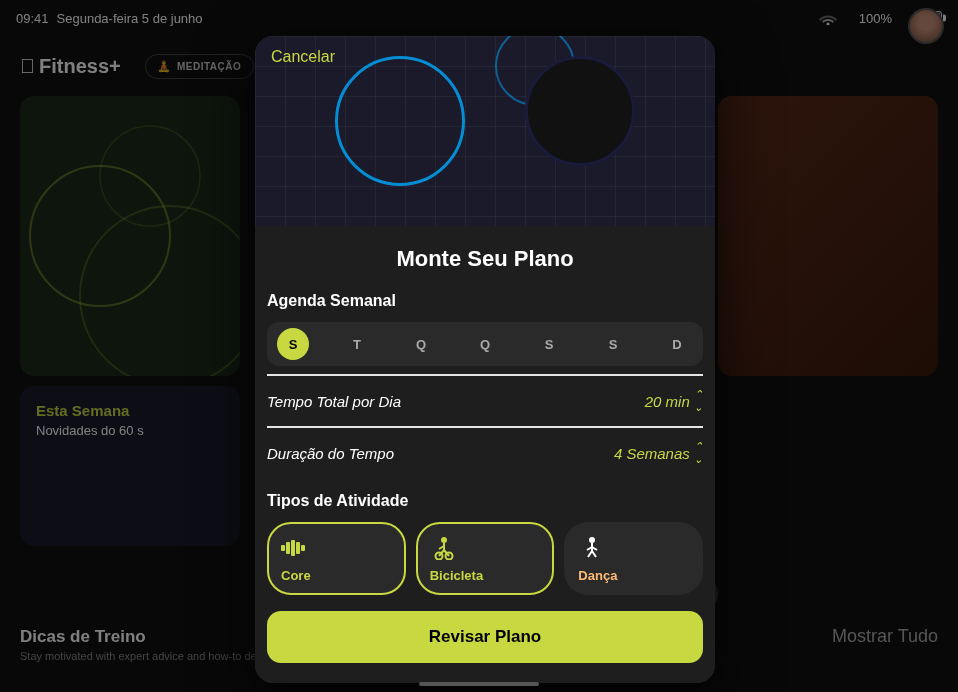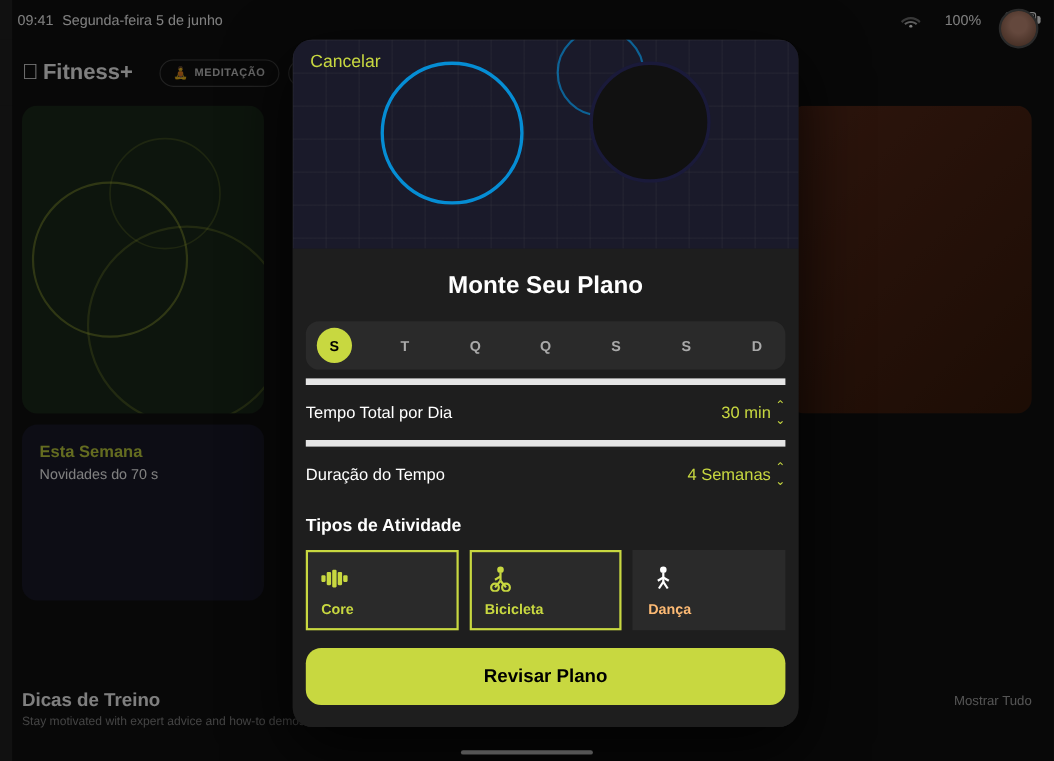--- a/index.html
+++ b/index.html
@@ -259,21 +259,20 @@
 
     
     .modal-overlay {
       position: absolute;
       top: 0; left: 0; right: 0; bottom: 0;
       background: rgba(0,0,0,0.5);
       z-index: 100;
       display: flex;
       align-items: flex-start;
       justify-content: center;
-      margin-left: 11px;
     }
 
     .modal {
       position: absolute;
       top: 36px;
       left: 255px;
       width: 460px;
       background: #1e1e1e;
       border-radius: 18px;
       overflow: hidden;
@@ -365,23 +364,24 @@
       font-weight: 700;
       margin-bottom: 12px;
     }
 
     
     .settings-row {
       display: flex;
       align-items: center;
       justify-content: space-between;
       padding: 12px 0;
-      border-top: 6px solid #e5e5e5;
+      border-top: 2px solid #e5e5e5;
       color: #fff;
       font-size: 15px;
+      font-style: italic;
     }
     .settings-value {
       color: #c8d840;
       font-size: 15px;
       display: flex;
       align-items: center;
       gap: 4px;
     }
 
     
@@ -391,21 +391,21 @@
 
     
     .activity-cards {
       display: flex;
       gap: 10px;
       margin-top: 10px;
     }
     .activity-card {
       flex: 1;
       background: #2a2a2a;
-      border-radius: 0;
+      border-radius: 24px;
       padding: 10px 12px;
       display: flex;
       flex-direction: column;
       gap: 6px;
       cursor: pointer;
       border: 2px solid transparent;
     }
     .activity-card.selected {
       border-color: #c8d840;
       background: #2a2a2a;
@@ -544,39 +544,39 @@
   <div class="left-tile">
     <svg width="220" height="280" viewBox="0 0 220 280">
       <circle cx="80" cy="140" r="70" fill="none" stroke="#c8d840" stroke-width="2" opacity="0.4"></circle>
       <circle cx="150" cy="200" r="90" fill="none" stroke="#c8d840" stroke-width="2" opacity="0.25"></circle>
       <circle cx="130" cy="80" r="50" fill="none" stroke="#c8d840" stroke-width="1.5" opacity="0.2"></circle>
     </svg>
   </div>
 
   <div class="esta-semana-tile">
     <div class="esta-semana-label">Esta Semana</div>
-    <div class="novidades-label">Novidades do 70 s</div>
+    <div class="novidades-label">Novidades do 60 s</div>
   </div>
 
   <div class="right-tile">
     <div style="width:100%;height:100%;background:linear-gradient(135deg,#5a2a1a,#3a1a0a);"></div>
   </div>
 
   <div class="play-btn" style="position:absolute;bottom:80px;right:240px;">
     <div class="play-triangle"></div>
   </div>
 
   <div style="position:absolute;top:20px;left:265px;right:255px;padding:10px;">
     <div style="color:#ccc;font-size:12px;line-height:1.5;">acahar com a inde-as atividades favori-r a motivação todas</div>
   </div>
 
   <div class="dicas-section">
     <div style="display:flex;justify-content:space-between;align-items:center;">
       <div style="color:#fff;font-size:17px;font-weight:700;">Dicas de Treino</div>
-      <div style="color:#aaa;font-size:12px;cursor:pointer;">Mostrar Tudo</div>
+      <div style="color:#aaa;font-size:18px;cursor:pointer;">Mostrar Tudo</div>
     </div>
     <div style="color:#888;font-size:11px;margin-top:3px;">Stay motivated with expert advice and how-to demos from the Fitness+ trainer team</div>
   </div>
 </div>
 
 <div class="modal-overlay">
 
   <div class="modal">
 
     <div class="modal-image">
@@ -588,35 +588,36 @@
       <button class="cancel-btn">Cancelar</button>
     </div>
 
     <div class="modal-content">
 
       
       <div class="modal-title">Monte Seu Plano</div>
 
       
       <div>
+        <div class="section-title">Agenda Semanal</div>
 
         <div class="days-container">
           <div class="day-item highlighted">S</div>
           <div class="day-item">T</div>
           <div class="day-item">Q</div>
           <div class="day-item">Q</div>
           <div class="day-item">S</div>
           <div class="day-item">S</div>
           <div class="day-item">D</div>
         </div>
 
         <div class="settings-row">
           <span style="color:#fff;font-size:15px;">Tempo Total por Dia</span>
           <span class="settings-value">
-            <span>30 min</span>
+            <span>20 min</span>
             <span style="font-size:11px;color:#c8d840;">⌃<br style="line-height:0.5">⌄</span>
           </span>
         </div>
         <div class="settings-row">
           <span style="color:#fff;font-size:15px;">Duração do Tempo</span>
           <span class="settings-value">
             <span>4 Semanas</span>
             <span style="font-size:11px;color:#c8d840;">⌃<br style="line-height:0.5">⌄</span>
           </span>
         </div>

